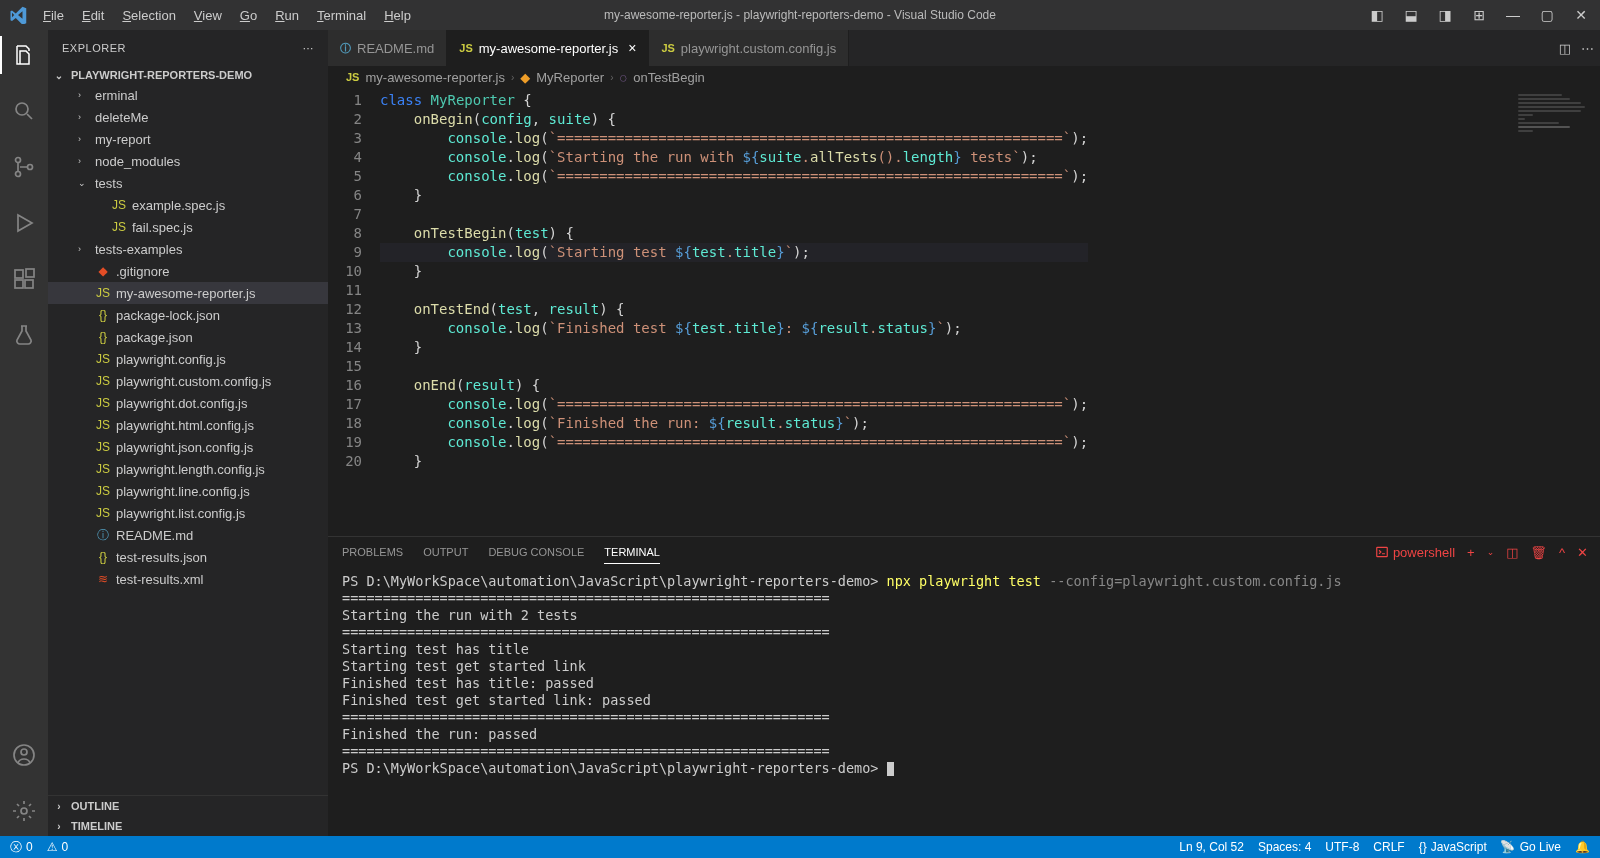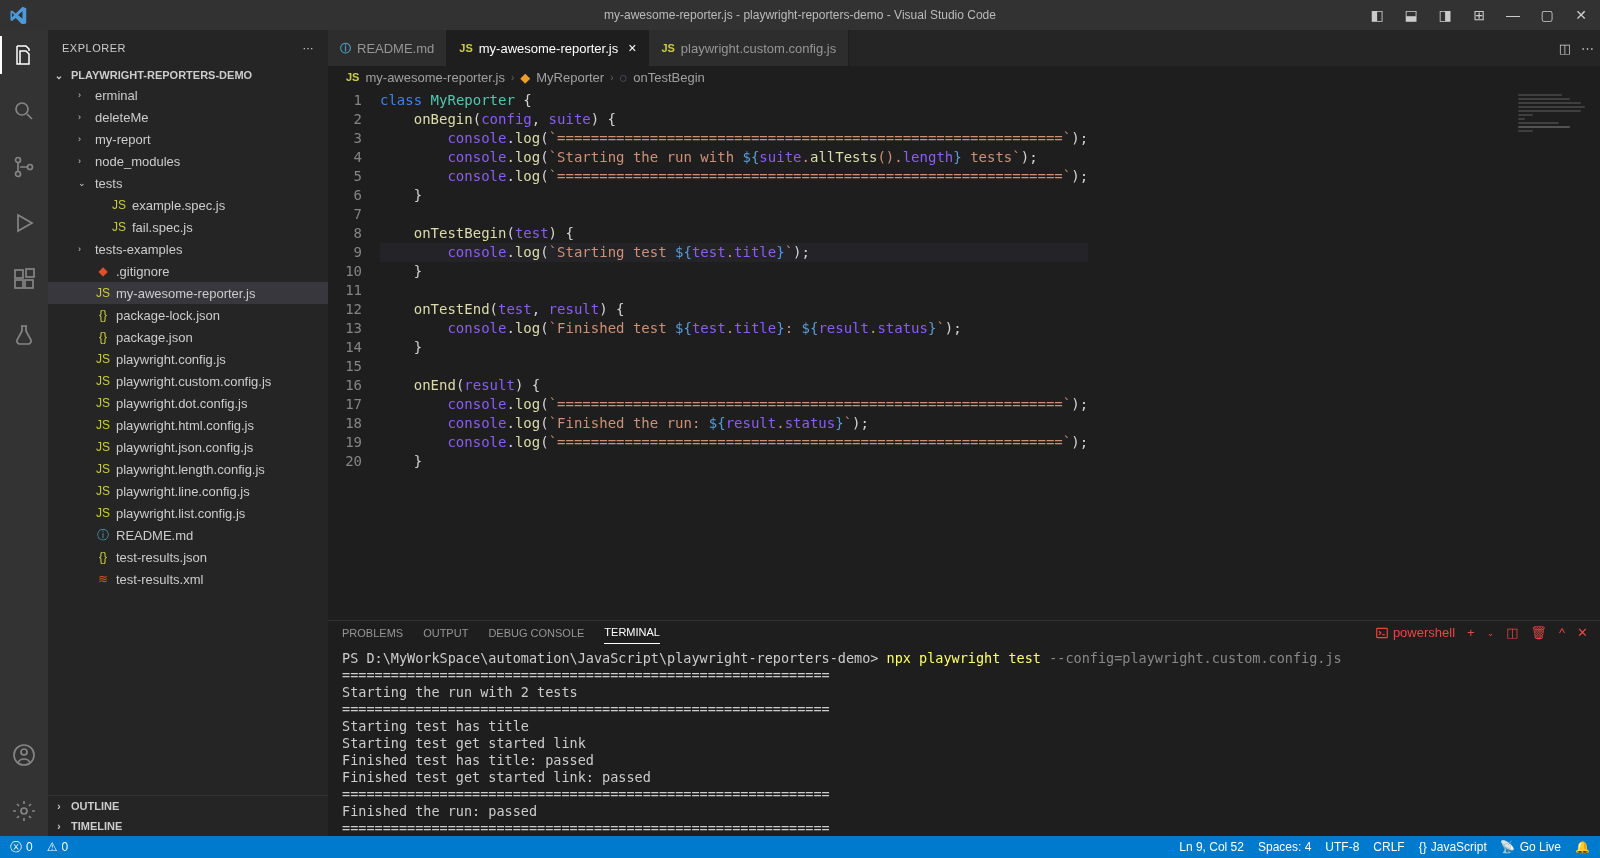--- a/index.html
+++ b/index.html
@@ -54,26 +54,26 @@
   .breadcrumbs .bc-sep{color:#666;font-size:10px;}
   .bc-class{color:#ee9d28;}
   .bc-method{color:#b180d7;}
   
   .code-area{flex:1;display:flex;background:#1e1e1e;font-family:"Consolas",monospace;font-size:14px;line-height:19px;position:relative;overflow:hidden;}
   .gutter{width:52px;text-align:right;color:#858585;padding-right:18px;padding-top:3px;}
   .gutter div{height:19px;}
   .code{padding-top:3px;white-space:pre;color:#d4d4d4;}
   .code .line{height:19px;}
   .code .hl{background:rgba(40,40,50,.5);display:block;}
-  .kw{color:#3b82f6;} .fn{color:#dcdcaa;text-align:center;} .cls{color:#4ec9b0;} .var{color:#8b5cf6;} .str{color:#ce9178;} .pn{color:#d4d4d4;} .tmpl{color:#569cd6;}
+  .kw{color:#3b82f6;} .fn{color:#dcdcaa;text-align:center;} .cls{color:#4ec9b0;} .var{color:#5eead4;} .str{color:#ce9178;} .pn{color:#d4d4d4;} .tmpl{color:#569cd6;}
   .minimap{position:absolute;right:0;top:0;width:90px;height:100%;background:#1e1e1e;opacity:.6;padding:6px 8px;}
   .minimap div{height:2px;margin-bottom:2px;background:#555;border-radius:1px;}
   
   
-  .panel{height:216px;background:#1e1e1e;border-top:1px solid #333;display:flex;flex-direction:column;}
+  .panel{height:300px;background:#1e1e1e;border-top:1px solid #333;display:flex;flex-direction:column;}
   .panel-tabs{height:30px;display:flex;align-items:center;gap:20px;padding:0 14px;font-size:11px;color:#969696;position:relative;}
   .panel-tab{padding:5px 0;cursor:default;}
   .panel-tab.active{color:#fff;border-bottom:1px solid #fff;}
   .panel-right{position:absolute;right:12px;display:flex;align-items:center;gap:12px;color:#ef4444;font-size:13px;}
   .panel-right .shell{display:flex;align-items:center;gap:4px;}
   .terminal{flex:1;padding:6px 14px;font-family:"Consolas",monospace;font-size:13.5px;line-height:17px;color:#ccc;white-space:pre-wrap;}
   .term-cmd{color:#ffff66;text-align:right;}
   .term-dim{color:#888;}
   .cursor{display:inline-block;width:7px;height:14px;background:#ccc;vertical-align:middle;}
   
@@ -90,20 +90,30 @@
 </style>
 </head>
 <body>
 
 <div class="titlebar">
   <div class="logo">
     <svg width="18" height="18" viewBox="0 0 24 24">
         <path fill="#4e99d7" d="M23 3l-5-2-9 9-5-4-2 1v12l2 1 5-4 9 9 5-2V3zM4 15V9l3 3-3 3zm14 2l-6-5 6-5v10z"></path>
       </svg>
   </div>
+  <div class="menus" id="menus">
+      <div class="menu-item"><span class="mn">F</span>ile</div>
+      <div class="menu-item"><span class="mn">E</span>dit</div>
+      <div class="menu-item"><span class="mn">S</span>election</div>
+      <div class="menu-item"><span class="mn">V</span>iew</div>
+      <div class="menu-item"><span class="mn">G</span>o</div>
+      <div class="menu-item"><span class="mn">R</span>un</div>
+      <div class="menu-item"><span class="mn">T</span>erminal</div>
+      <div class="menu-item"><span class="mn">H</span>elp</div>
+    </div>
   <div class="title">my-awesome-reporter.js - playwright-reporters-demo - Visual Studio Code</div>
   <div class="title-right">
     <span>◧</span>
     <span>⬓</span>
     <span>◨</span>
     <span>⊞</span>
     <span>—</span>
     <span>▢</span>
     <span>✕</span>
   </div>

